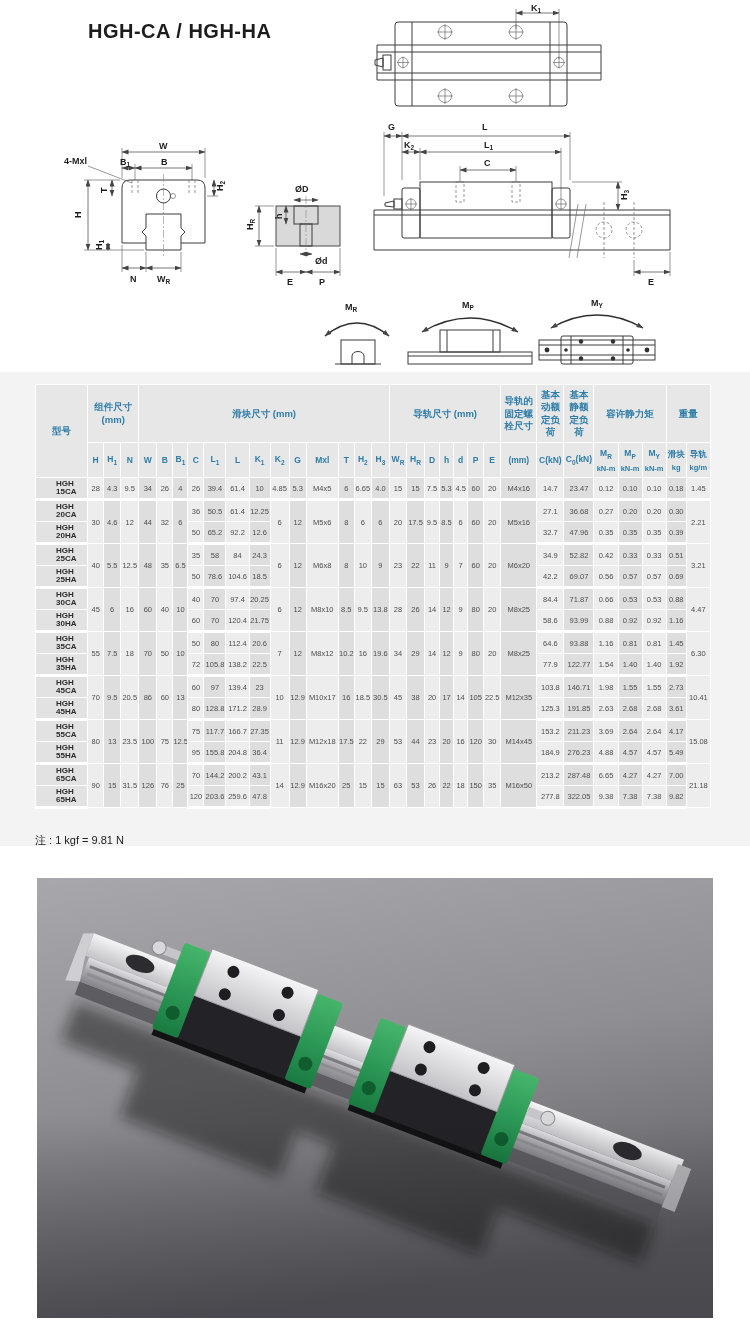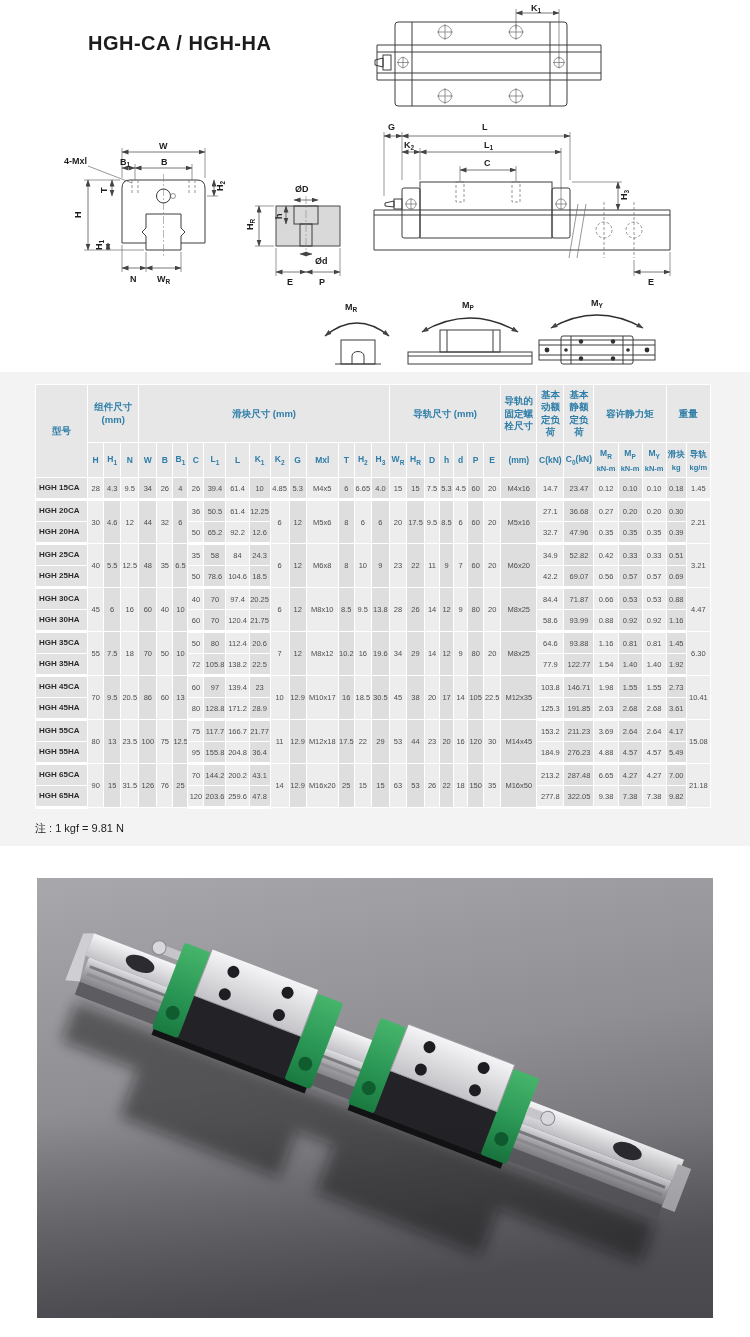--- a/index.html
+++ b/index.html
@@ -1,20 +1,20 @@
 <!DOCTYPE html>
 <html><head>
 <meta charset="utf-8">
 <style>
   html,body{margin:0;padding:0;background:#fff;}
   .page{position:relative;width:750px;height:1337px;background:#fff;overflow:hidden;
         font-family:"Liberation Sans",sans-serif;}
   
   .drawings{position:absolute;left:0;top:0;width:750px;height:372px;background:#fff;}
-  .title{position:absolute;left:88px;top:32px;font-size:20px;font-weight:bold;color:#1c1c1c;
+  .title{position:absolute;left:88px;top:20px;font-size:20px;font-weight:bold;color:#1c1c1c;
          letter-spacing:.5px;margin:0;}
   .dw{position:absolute;}
   .dw .ln{stroke:#3c3c3c;stroke-width:1;fill:none;}
   .dw .thin{stroke:#6b6b6b;stroke-width:.7;fill:none;}
   .dw .dim{stroke:#555;stroke-width:.8;fill:none;}
   .dw .dar{marker-start:url(#ar);marker-end:url(#ar);}
   .dw .dash{stroke-dasharray:3 2;}
   .dw .cl{stroke:#888;stroke-width:.6;stroke-dasharray:8 2 2 2;fill:none;}
   .dw text{font-family:"Liberation Sans",sans-serif;font-size:9px;font-weight:bold;fill:#1d1d1d;}
   .dw .ds{font-size:6.5px;}
@@ -24,25 +24,25 @@
   .spec{position:absolute;left:0;top:372px;width:750px;height:474px;background:#f3f3f3;}
   .spec-inner{position:absolute;left:35px;top:12px;width:680px;}
   table{border-collapse:collapse;table-layout:fixed;width:676px;}
   th,td{border:1px solid #fff;text-align:center;vertical-align:middle;padding:0;overflow:hidden;}
   thead th{background:#e7e7e7;color:#2e7da8;font-weight:bold;}
   th.grp{font-size:9.5px;line-height:1.3;padding:4px 1px;}
   th.sub{font-size:8.5px;height:34px;line-height:1.2;}
   sub{font-size:6.5px;}
   .unit{font-size:7.5px;margin-top:4px;}
   tbody td{font-size:7.5px;color:#4d4d4d;height:20px;line-height:1;}
-  td.model{background:#e2e2e2;color:#2b2b2b;font-weight:bold;font-size:8px;text-align:left;padding-left:3px;}
+  td.model{background:#e2e2e2;color:#2b2b2b;font-weight:bold;font-size:8px;text-align:left;padding-left:20px;}
   td.even{background:#dedede;}
   td.odd{background:#ededed;}
   tr.pair-end td{border-bottom:3px solid #fff;}
-  .note{margin-top:12px;font-size:11px;color:#222;}
+  .note{margin-top:24px;font-size:11px;color:#222;}
   
   .photo{position:absolute;left:37px;top:878px;width:676px;height:440px;}
 </style>
 </head>
 <body>
 
 <div class="page">
 
   <svg width="0" height="0" style="position:absolute" aria-hidden="true">
     <defs>
@@ -637,21 +637,21 @@
               <td class="model">HGH 55CA</td>
               <td rowspan="2" class="odd">80</td>
               <td rowspan="2" class="even">13</td>
               <td rowspan="2" class="odd">23.5</td>
               <td rowspan="2" class="even">100</td>
               <td rowspan="2" class="odd">75</td>
               <td rowspan="2" class="even">12.5</td>
               <td class="odd">75</td>
               <td class="even">117.7</td>
               <td class="odd">166.7</td>
-              <td class="even">21.77</td>
+              <td class="even">27.35</td>
               <td rowspan="2" class="odd">11</td>
               <td rowspan="2" class="even">12.9</td>
               <td rowspan="2" class="odd">M12x18</td>
               <td rowspan="2" class="even">17.5</td>
               <td rowspan="2" class="odd">22</td>
               <td rowspan="2" class="even">29</td>
               <td rowspan="2" class="odd">53</td>
               <td rowspan="2" class="even">44</td>
               <td rowspan="2" class="odd">23</td>
               <td rowspan="2" class="even">20</td>

